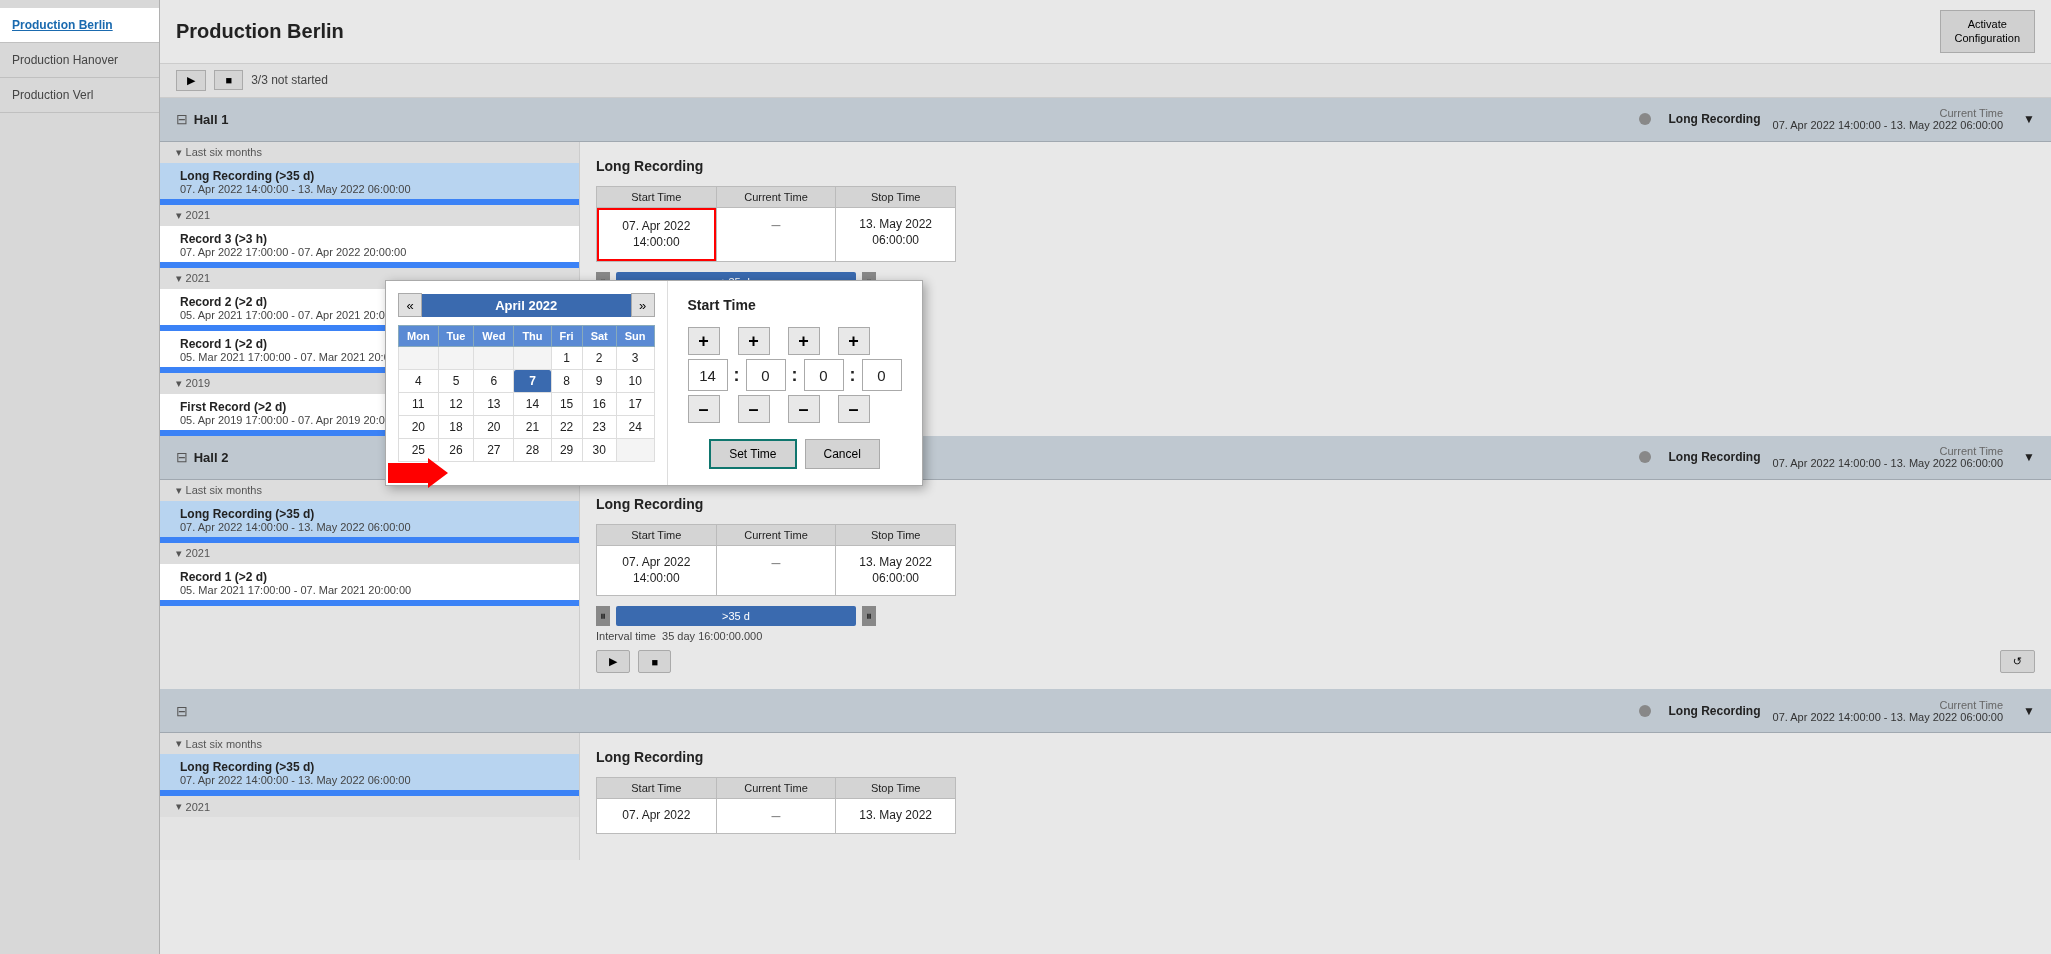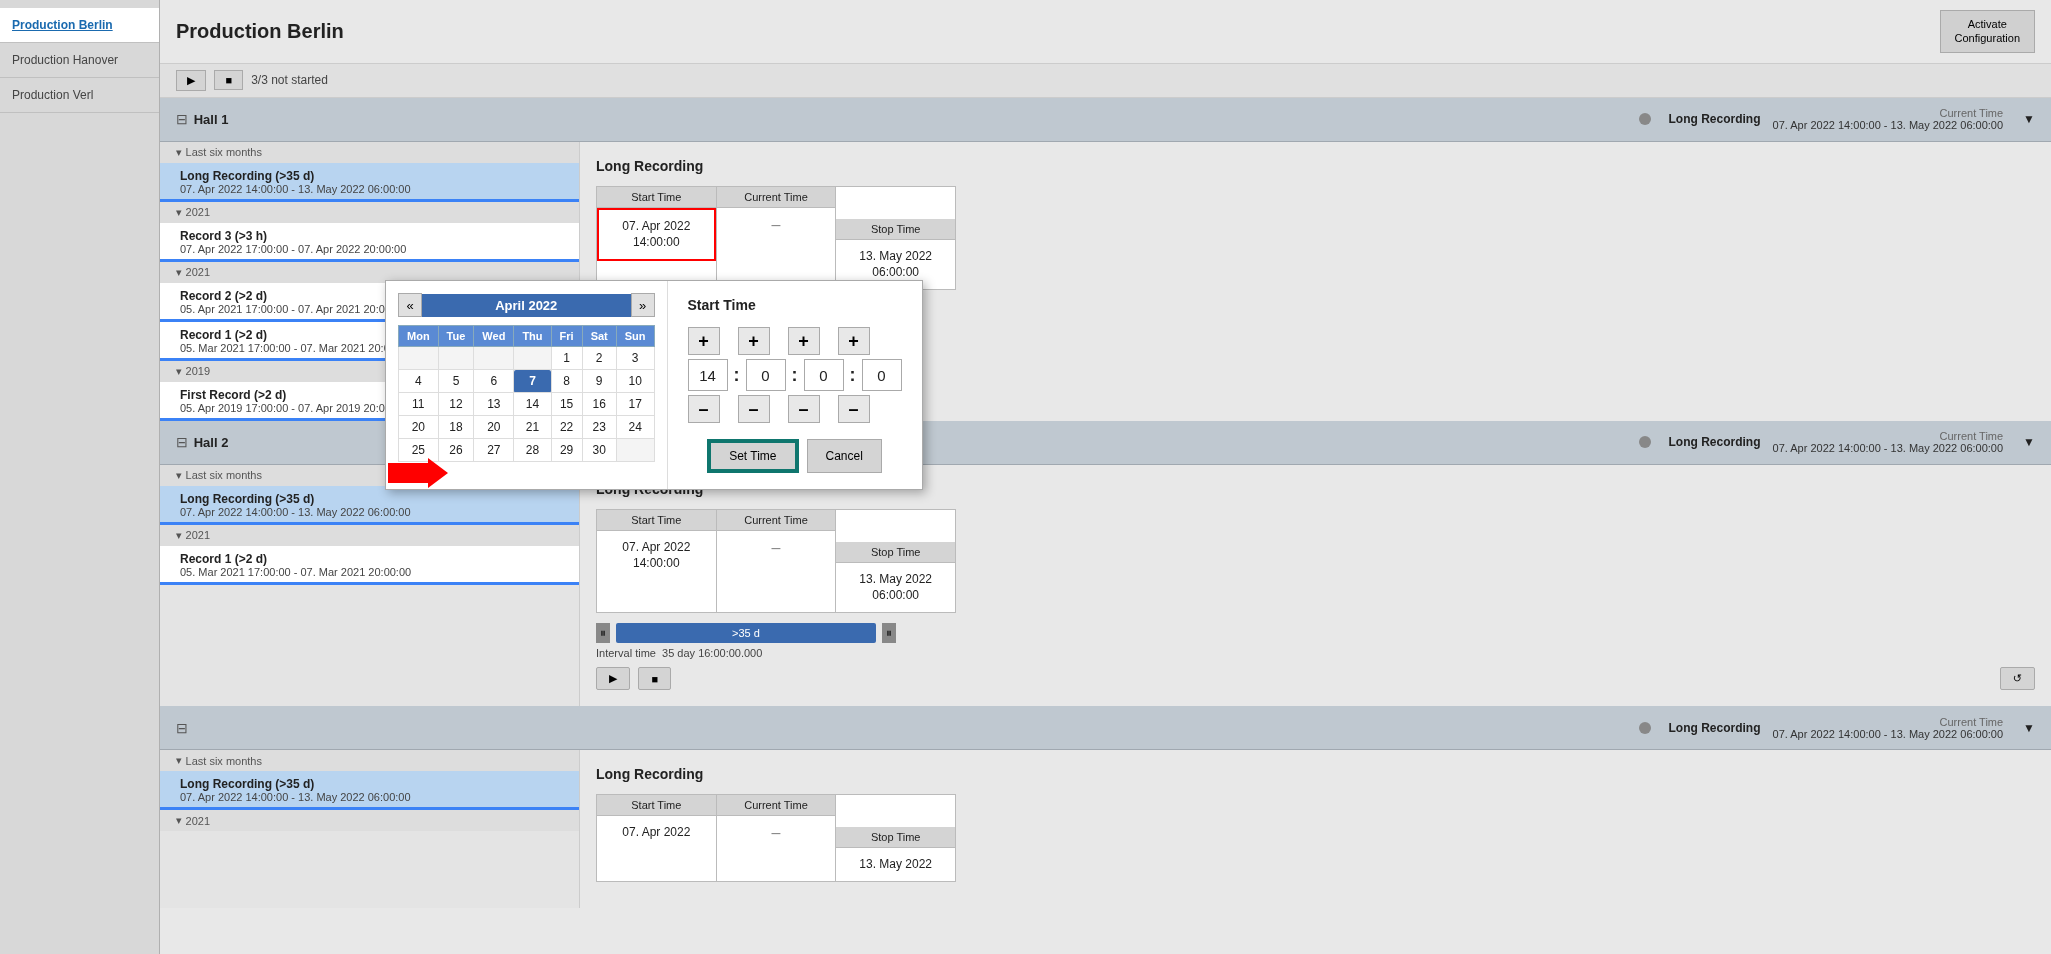--- a/index.html
+++ b/index.html
@@ -25,39 +25,39 @@
     .toolbar { display: flex; align-items: center; padding: 6px 16px; background: #e0e0e0; border-bottom: 1px solid #ccc; gap: 8px; }
     .toolbar-btn { background: #d4d4d4; border: 1px solid #aaa; padding: 3px 10px; cursor: pointer; font-size: 11px; display: flex; align-items: center; gap: 4px; }
     .toolbar-status { font-size: 12px; color: #444; }
     .section-dot { width: 12px; height: 12px; border-radius: 50%; background: #888; display: inline-block; margin-right: 6px; }
     .section-recording-label { font-weight: bold; font-size: 12px; }
     .section-time-label { font-size: 11px; color: #333; }
     .section-current-time-label { font-size: 11px; color: #666; }
     .section-chevron { font-size: 12px; margin-left: 8px; }
     .expand-icon { font-size: 14px; margin-right: 6px; color: #555; }
     .group-label { padding: 4px 16px; font-size: 11px; color: #555; background: #ddd; cursor: pointer; display: flex; align-items: center; gap: 4px; }
-    .recording-item { padding: 6px 16px 4px 20px; background: #fff; cursor: pointer; border-bottom: 3px solid #3b82f6; }
+    .recording-item { padding: 6px 16px 4px 20px; background: #fff; cursor: pointer; border-bottom: 6px solid #3b82f6; }
     .recording-item.selected { background: #b8d4f0; }
     .recording-item-name { font-weight: bold; font-size: 12px; }
     .recording-item-time { font-size: 11px; color: #444; }
 
     
     .detail-panel { flex: 1; padding: 16px; background: #e8e8e8; position: relative; }
     .detail-title { font-size: 14px; font-weight: bold; margin-bottom: 12px; }
 
     .time-table { display: flex; gap: 0; margin-bottom: 10px; border: 1px solid #bbb; background: #fff; width: 360px; }
     .time-col { flex: 1; text-align: center; border-right: 1px solid #bbb; }
-    .time-col:last-child { border-right: none; margin-top: 32px; }
+    .time-col:last-child { border-right: none; }
     .time-col-header { background: #d4d4d4; padding: 4px; font-size: 11px; border-bottom: 1px solid #bbb; }
     .time-col-value { padding: 8px 4px; font-size: 12px; line-height: 1.4; cursor: pointer; }
     .time-col-value.highlighted { border: 2px solid red; }
     .time-col-dash { padding: 8px 4px; font-size: 16px; color: #888; text-align: center; }
 
     .progress-bar-container { margin: 10px 0 4px 0; }
-    .progress-bar { background: #3a6aaf; color: #fff; font-size: 11px; padding: 4px 12px; display: inline-flex; align-items: center; gap: 8px; border-radius: 2px; width: 260px; justify-content: center; }
+    .progress-bar { background: #3a6aaf; color: #fff; font-size: 11px; padding: 4px 12px; display: inline-flex; align-items: center; gap: 8px; border-radius: 2px; width: 240px; justify-content: center; }
     .interval-label { font-size: 11px; color: #444; margin-bottom: 8px; }
 
     .detail-actions { display: flex; gap: 8px; margin-top: 8px; }
     .action-btn { background: #d4d4d4; border: 1px solid #aaa; padding: 4px 12px; cursor: pointer; font-size: 11px; display: flex; align-items: center; gap: 4px; border-radius: 2px; }
     .calendar-popup { position: absolute; top: 280px; left: 385px; background: #fff; border: 1px solid #aaa; box-shadow: 3px 3px 10px rgba(0,0,0,0.3); z-index: 200; pointer-events: all; display: flex; gap: 0; }
 
     .calendar-section { padding: 12px; border-right: 1px solid #ddd; }
     .cal-nav { display: flex; align-items: center; justify-content: space-between; margin-bottom: 8px; }
     .cal-nav-btn { background: #e0e0e0; border: 1px solid #aaa; cursor: pointer; width: 24px; height: 24px; font-size: 13px; display: flex; align-items: center; justify-content: center; }
     .cal-month-year { background: #3a6aaf; color: #fff; padding: 4px 20px; font-size: 13px; font-weight: bold; flex: 1; text-align: center; }
@@ -67,21 +67,21 @@
     .cal-grid td.selected { background: #3a6aaf; color: #fff; font-weight: bold; border-radius: 2px; }
     .cal-grid td.empty { background: #f4f4f4; cursor: default; }
 
     .time-picker-section { padding: 16px 20px; min-width: 200px; }
     .time-picker-title { font-size: 14px; font-weight: bold; margin-bottom: 14px; }
     .time-picker-row { display: flex; align-items: center; gap: 6px; margin-bottom: 4px; }
     .time-inc-btn { width: 32px; height: 28px; background: #e8e8e8; border: 1px solid #aaa; cursor: pointer; font-size: 18px; font-weight: bold; display: flex; align-items: center; justify-content: center; }
     .time-val { width: 40px; height: 32px; border: 1px solid #aaa; text-align: center; font-size: 15px; display: flex; align-items: center; justify-content: center; background: #fff; }
     .time-colon { font-size: 18px; font-weight: bold; }
     .time-picker-actions { display: flex; gap: 8px; margin-top: 16px; justify-content: center; }
-    .set-time-btn { background: #d4d4d4; border: 4px solid #0f766e; padding: 6px 18px; cursor: pointer; font-size: 12px; }
+    .set-time-btn { background: #d4d4d4; border: 2px solid #0f766e; padding: 6px 18px; cursor: pointer; font-size: 12px; }
     .cancel-btn { background: #d4d4d4; border: 1px solid #aaa; padding: 6px 18px; cursor: pointer; font-size: 12px; text-align: right; }
     .hall-section { width: 100%; }
 
     
     .hall-header { display: flex; align-items: center; padding: 8px 16px; background: #bfc8d0; border-bottom: 1px solid #a0a8b0; min-height: 44px; width: 100%; }
     .hall-header-title { font-weight: bold; font-size: 13px; flex: 1; }
     .hall-recording-info { display: flex; align-items: center; gap: 12px; margin-left: auto; }
 
     .content-row { display: flex; }
   </style>

